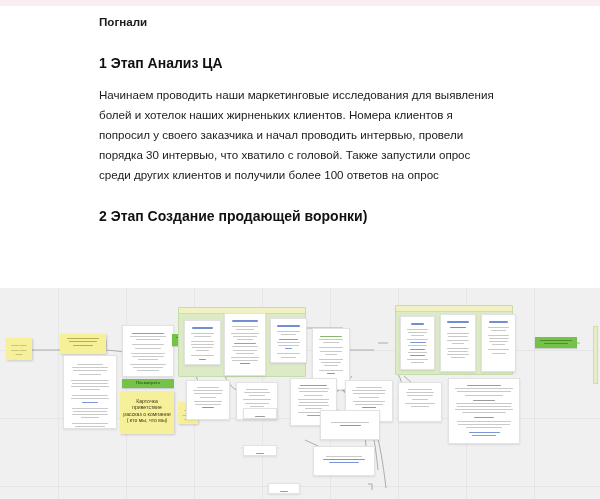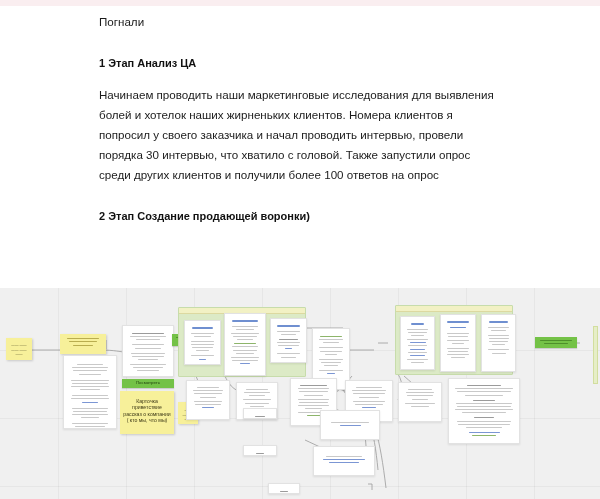--- a/index.html
+++ b/index.html
@@ -29,32 +29,32 @@
   .article h1 {
     margin: 0 0 13px 0;
     font-size: 13.2px;
     line-height: 19px;
     font-weight: bold;
     color:#111111;
     letter-spacing: -0.1px;
   }
   .article h2 {
     margin: 22px 0 13px 0;
-    font-size: 11px;
+    font-size: 14px;
     line-height: 18px;
     font-weight: bold;
     color:#111111;
   }
   .article p {
     margin: 0 0 14px 0;
     font-size: 11.6px;
     line-height: 20px;
     color:#1b1b1b;
   }
-  .article p.tight { margin-bottom: 18px; }
+  .article p.tight { margin-bottom: 18px; font-weight: bold; }
 
   
   .board {
     position:absolute; left:0; top:288px; width:600px; height:211px;
     background:#f0f0f0;
     overflow:hidden;
   }
   .grid {
     position:absolute; inset:0;
     background-image:

